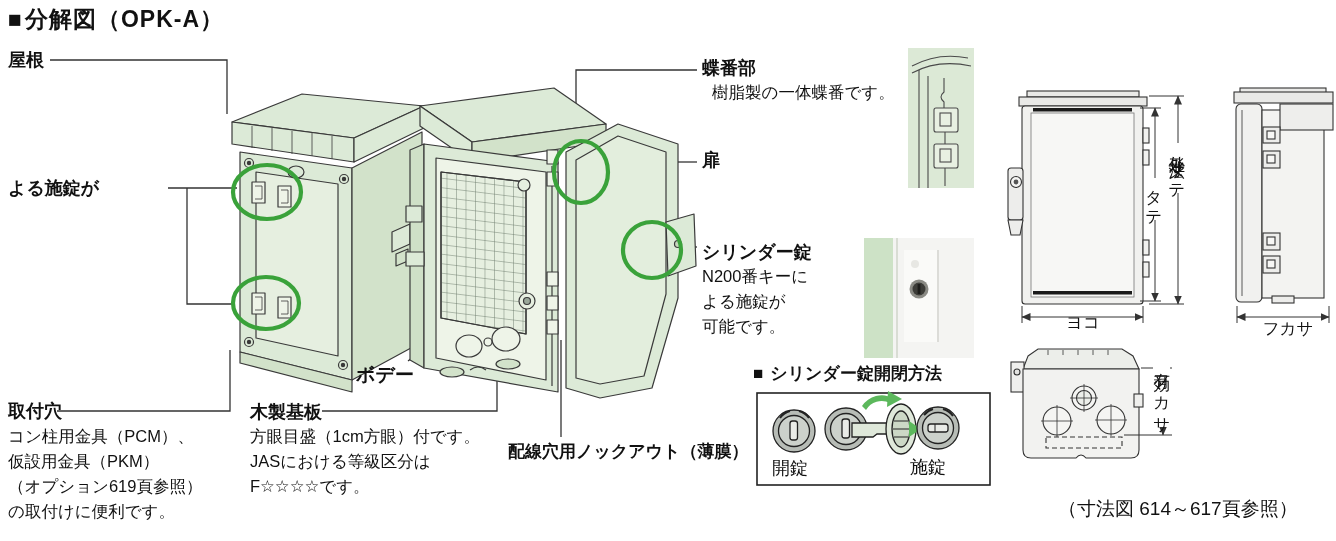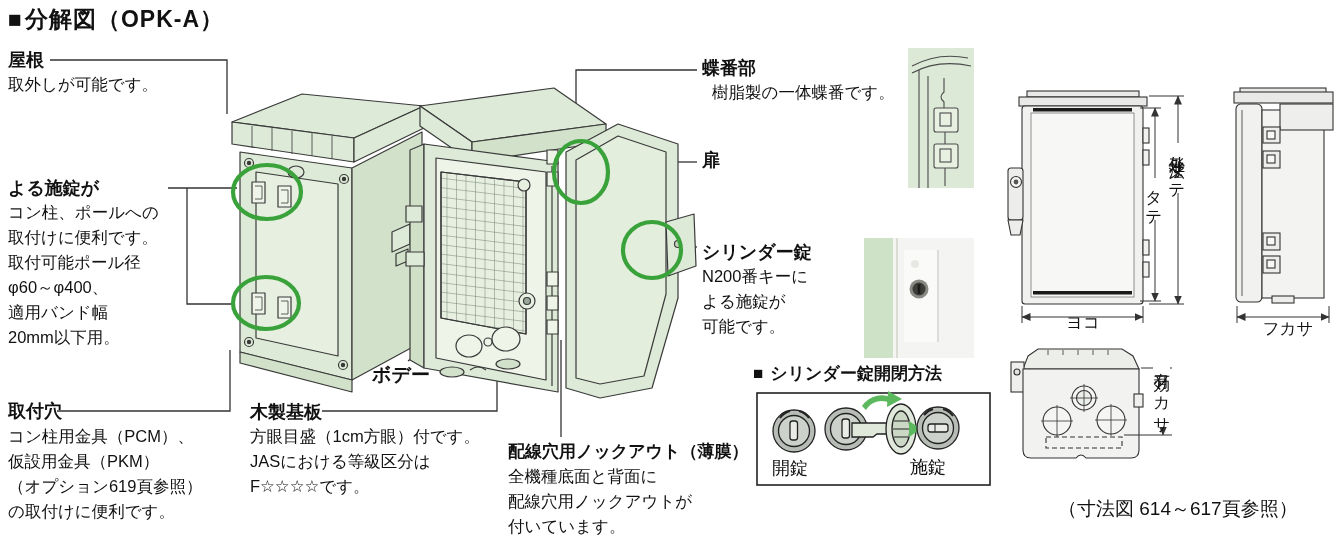--- a/index.html
+++ b/index.html
@@ -295,57 +295,47 @@
       </g>
     </g>
   </svg>
 
   <div class="abs ttl" style="left:8px;top:4px;">
     <span>■</span>
       <span>分解図（OPK-A）</span>
   </div>
 
   <div class="abs lbl-head" style="left:8px;top:48px;">屋根</div>
-  <div class="abs lbl-desc" style="left:8px;top:72px;">取外しが可能です。</div>
 
   <div class="abs lbl-head" style="left:8px;top:176px;">よる施錠が</div>
-  <div class="abs lbl-desc" style="left:8px;top:200px;">コン柱、ポールへの
-取付けに便利です。
-取付可能ポール径
-φ60～φ400、
-適用バンド幅
-20mm以下用。</div>
 
   <div class="abs lbl-head" style="left:8px;top:399px;">取付穴</div>
   <div class="abs lbl-desc" style="left:8px;top:424px;">コン柱用金具（PCM）、
 仮設用金具（PKM）
 （オプション619頁参照）
 の取付けに便利です。</div>
 
-  <div class="abs big-head" style="left:372px;top:362px;">ボデー</div>
+  <div class="abs big-head" style="left:356px;top:362px;">ボデー</div>
 
   <div class="abs lbl-head" style="left:250px;top:400px;">木製基板</div>
   <div class="abs lbl-desc" style="left:250px;top:424px;">方眼目盛（1cm方眼）付です。
 JASにおける等級区分は
 F☆☆☆☆です。</div>
 
   <div class="abs lbl-head" style="left:702px;top:56px;">蝶番部</div>
   <div class="abs lbl-desc" style="left:712px;top:80px;">樹脂製の一体蝶番です。</div>
 
   <div class="abs lbl-head" style="left:702px;top:148px;">扉</div>
 
   <div class="abs lbl-head" style="left:702px;top:240px;">シリンダー錠</div>
   <div class="abs lbl-desc" style="left:702px;top:264px;">N200番キーに
 よる施錠が
 可能です。</div>
 
   <div class="abs lbl-head" style="left:508px;top:440px;font-size:17px;">配線穴用ノックアウト（薄膜）</div>
-  <div class="abs lbl-desc" style="left:508px;top:464px;">全機種底面と背面に
-配線穴用ノックアウトが
-付いています。</div>
 
   <div class="abs sec-head" style="left:753px;top:362px;">
     <span>■</span>
       <span>シリンダー錠開閉方法</span>
   </div>
   <div class="abs key-lbl" style="left:772px;top:456px;">開錠</div>
   <div class="abs key-lbl" style="left:910px;top:455px;">施錠</div>
 
   <div class="abs dim-lbl" style="left:1052px;top:312px;width:62px;text-align:center;">ヨコ</div>
   <div class="abs dim-lbl vtext" style="left:1145px;top:178px;">タテ</div>

